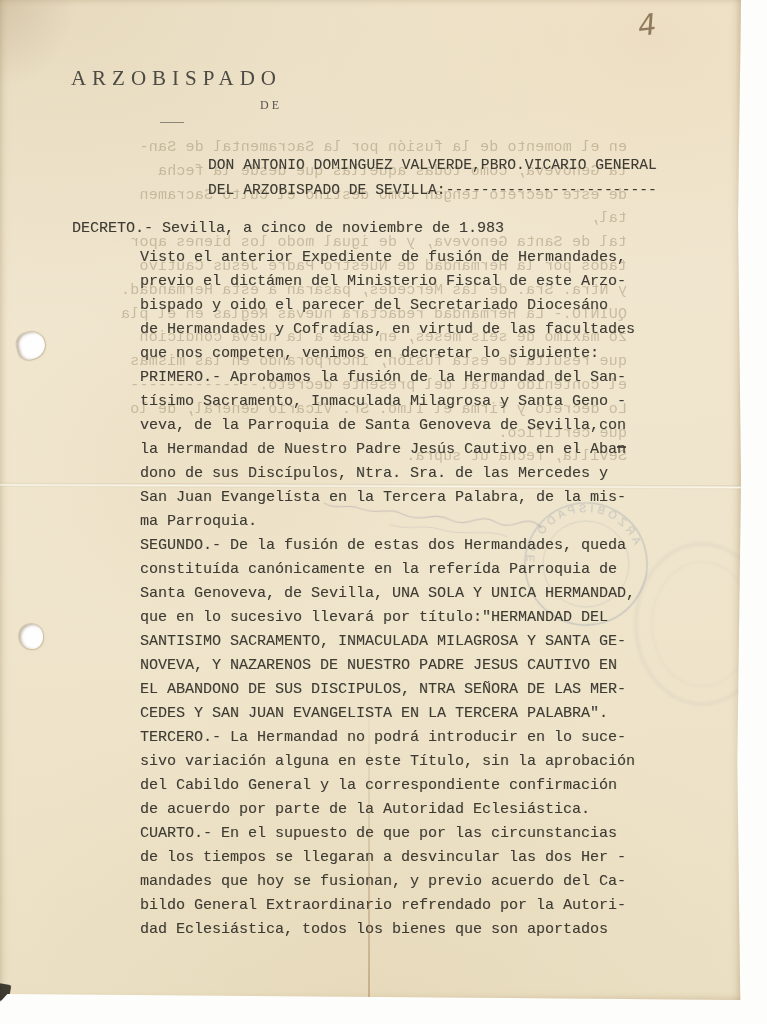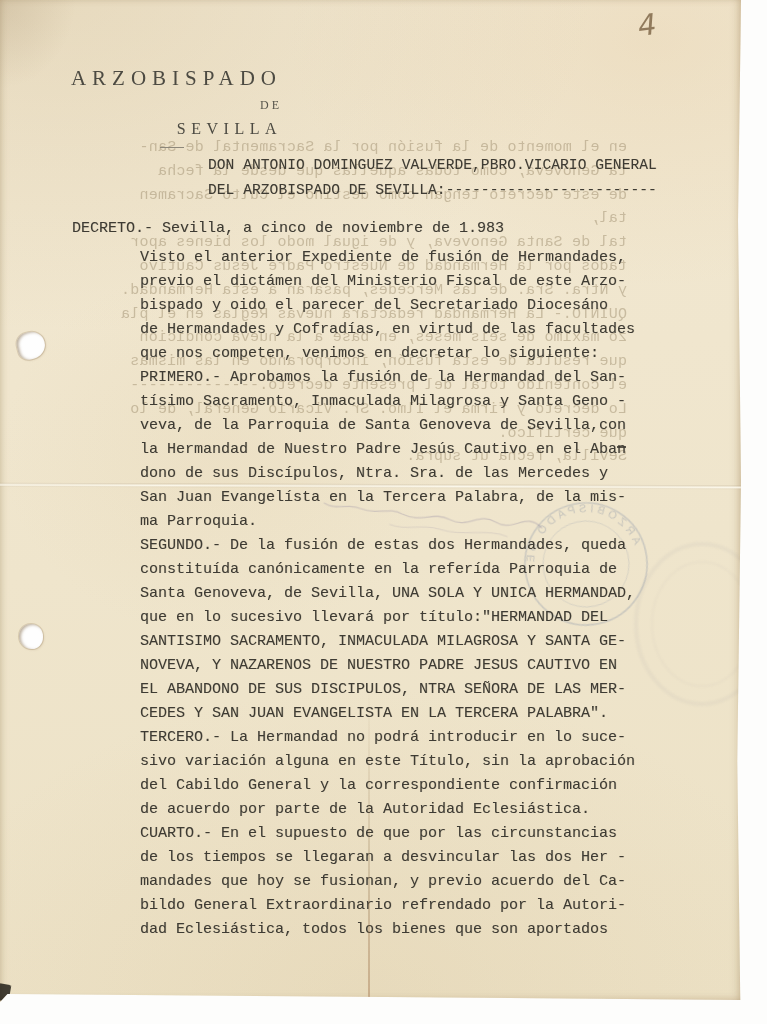--- a/index.html
+++ b/index.html
@@ -145,21 +145,20 @@
   </svg>
 
   <svg class="signature" viewBox="0 0 230 56">
     <path d="M 6,38 C 22,22 34,44 52,34 C 70,24 78,42 98,33 C 116,25 126,38 146,29 C 160,22 170,32 188,25 C 200,20 212,28 224,21" fill="none" stroke="#8f87a0" stroke-width="1.3" opacity=".55" stroke-linecap="round"></path>
     <path d="M 40,48 C 60,40 84,50 108,43 C 126,38 140,46 158,40" fill="none" stroke="#8f87a0" stroke-width="1" opacity=".35" stroke-linecap="round"></path>
   </svg>
 
   <div class="letterhead">
     <div class="lh-org">ARZOBISPADO</div>
     <div class="lh-de">DE</div>
-    <div class="lh-city">SEVILLA</div>
     <div class="lh-rule"></div>
   </div>
 
   <div class="handnum">4</div>
 
   <div class="heading typed">DON ANTONIO DOMINGUEZ VALVERDE,PBRO.VICARIO GENERAL
 DEL ARZOBISPADO DE SEVILLA:------------------------</div>
 
   <div class="decreto typed">DECRETO.- Sevilla, a cinco de noviembre de 1.983</div>
 

